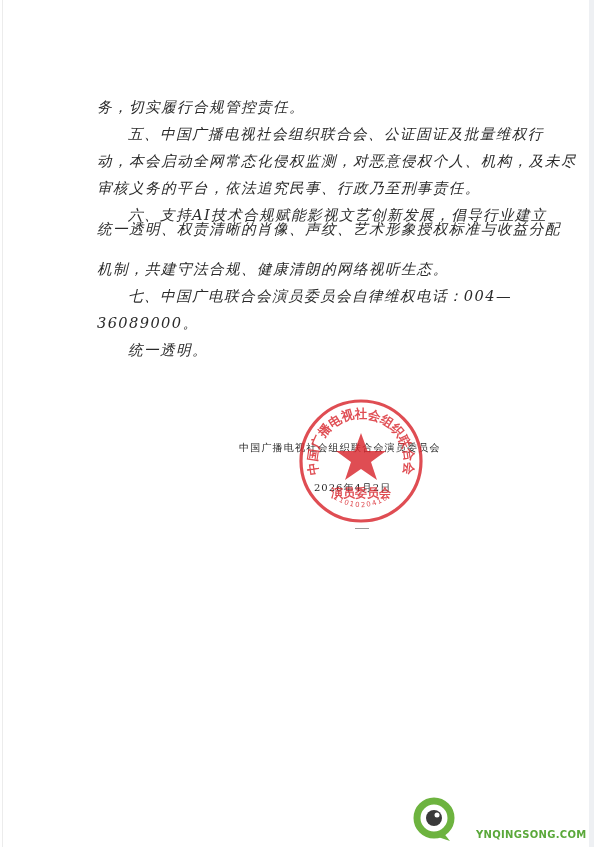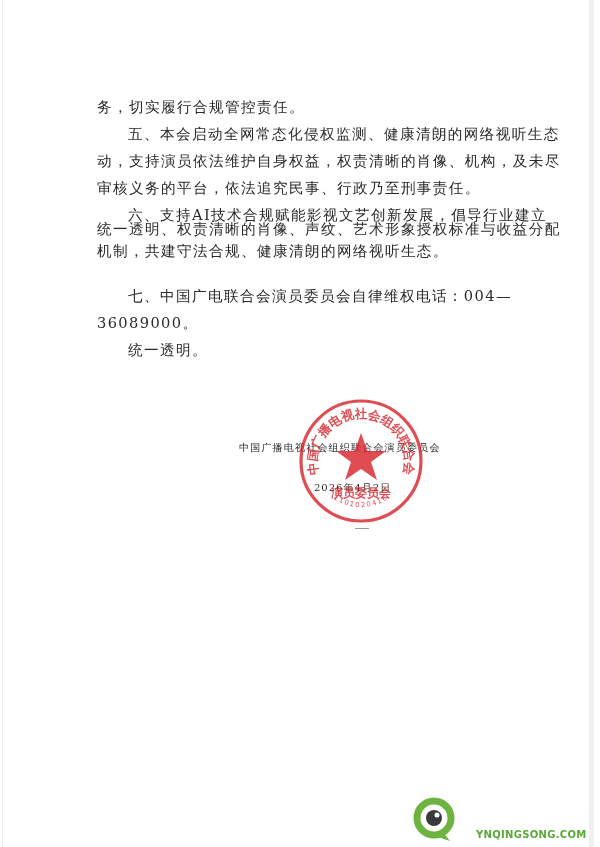--- a/index.html
+++ b/index.html
@@ -5,45 +5,45 @@
     html, body { margin: 0; padding: 0; }
     body {
       width: 600px; height: 847px; position: relative; overflow: hidden;
       background: #ffffff;
       font-family: "DejaVu Serif", "Liberation Serif", serif;
       color: #2a2a2a;
     }
     .page-left-edge { position: absolute; left: 2px; top: 0; width: 1px; height: 847px; background: #ececec; }
     .page-right-strip { position: absolute; left: 589px; top: 0; width: 5px; height: 847px; background: #eef0f3; }
     .doc { position: absolute; left: 97px; top: 96px; width: 410px; font-size: 14.6px; }
-    .line { position: absolute; left: 0; white-space: nowrap; height: 22px; line-height: 22px; letter-spacing: 1.4px; }
+    .line { position: absolute; left: 0; white-space: nowrap; height: 22px; line-height: 22px; letter-spacing: 1.4px; font-style: italic; }
     .indent { left: 31px; }
     .sig-org { position: absolute; left: 239px; top: 441px; font-size: 10px; letter-spacing: 1.2px; white-space: nowrap; z-index: 2; }
     .sig-date { position: absolute; left: 314px; top: 481px; font-size: 10px; letter-spacing: 1px; white-space: nowrap; z-index: 2; }
     .seal { position: absolute; left: 297px; top: 397px; width: 128px; height: 128px; z-index: 3; opacity: 0.82; }
     .dash { position: absolute; left: 355px; top: 528px; width: 14px; height: 1px; background: #9a9a9a; }
     .watermark { position: absolute; left: 410px; top: 795px; height: 50px; width: 190px; }
     .wm-logo { position: absolute; left: 2px; top: 2px; width: 46px; height: 46px; }
     .wm-title { position: absolute; left: 50px; top: 0px; font-family: "DejaVu Sans", sans-serif; font-weight: bold; font-size: 30px; letter-spacing: 1px; color: #2a8fd4; white-space: nowrap; line-height: 34px; }
     .wm-sub { position: absolute; left: 66px; top: 34px; font-family: "DejaVu Sans", sans-serif; font-weight: bold; font-size: 10px; color: #5aa83a; white-space: nowrap; letter-spacing: 0.3px; }
   </style>
 </head>
 <body>
 
 <div class="page-left-edge"></div>
 <div class="page-right-strip"></div>
 
 <div class="doc">
   <div class="line" style="top:0px">务，切实履行合规管控责任。</div>
-  <div class="line indent" style="top:27px">五、本会启动全网常态化侵权监测、健康清朗的网络视听生态</div>
-  <div class="line" style="top:54px">动，支持演员依法维护自身权益，权责清晰的肖像、机构，及未尽</div>
+  <div class="line indent" style="top:27px">五、中国广播电视社会组织联合会、公证固证及批量维权行</div>
+  <div class="line" style="top:54px">动，本会启动全网常态化侵权监测，对恶意侵权个人、机构，及未尽</div>
   <div class="line" style="top:81px">审核义务的平台，依法追究民事、行政乃至刑事责任。</div>
   <div class="line indent" style="top:108px">六、支持AI技术合规赋能影视文艺创新发展，倡导行业建立</div>
   <div class="line" style="top:122px">统一透明、权责清晰的肖像、声纹、艺术形象授权标准与收益分配</div>
-  <div class="line" style="top:144px">机制，共建守法合规、健康清朗的网络视听生态。</div>
+  <div class="line" style="top:162px">机制，共建守法合规、健康清朗的网络视听生态。</div>
   <div class="line indent" style="top:189px">七、中国广电联合会演员委员会自律维权电话：004—</div>
   <div class="line" style="top:216px">36089000。</div>
   <div class="line indent" style="top:243px">统一透明。</div>
 </div>
 
 <div class="sig-org">中国广播电视社会组织联合会演员委员会</div>
 <div class="sig-date">2026年4月2日</div>
 
 <svg class="seal" viewBox="0 0 128 128" xmlns="http://www.w3.org/2000/svg">
   <defs>

